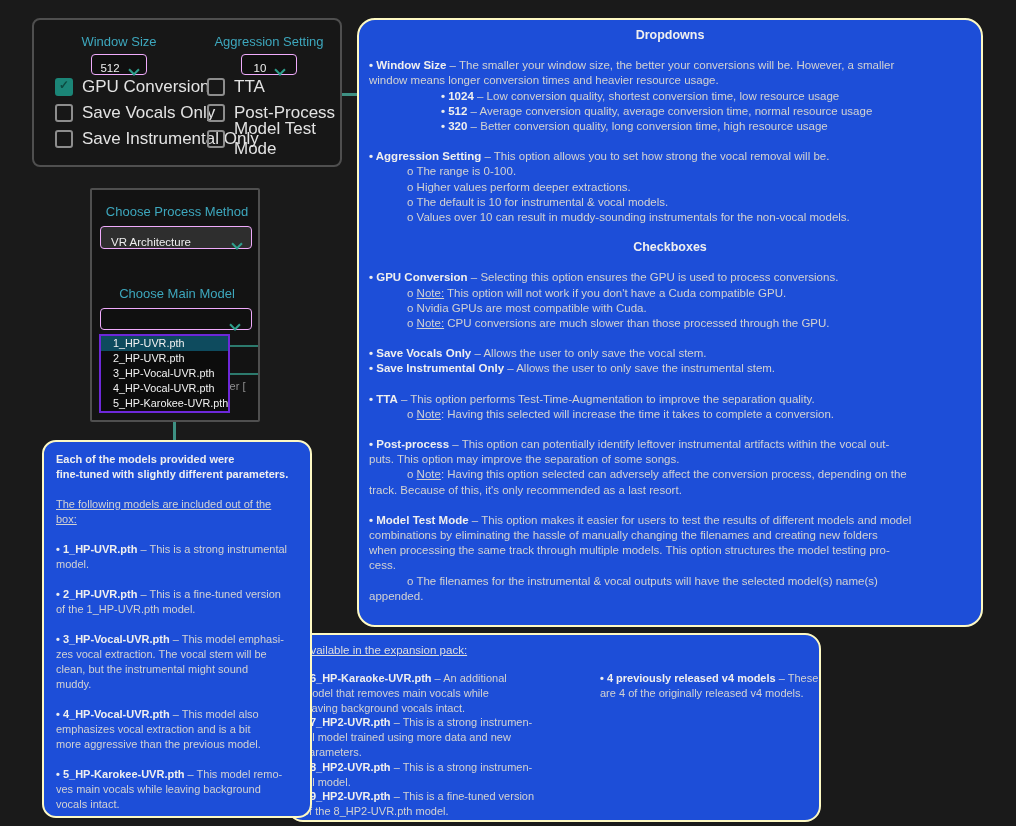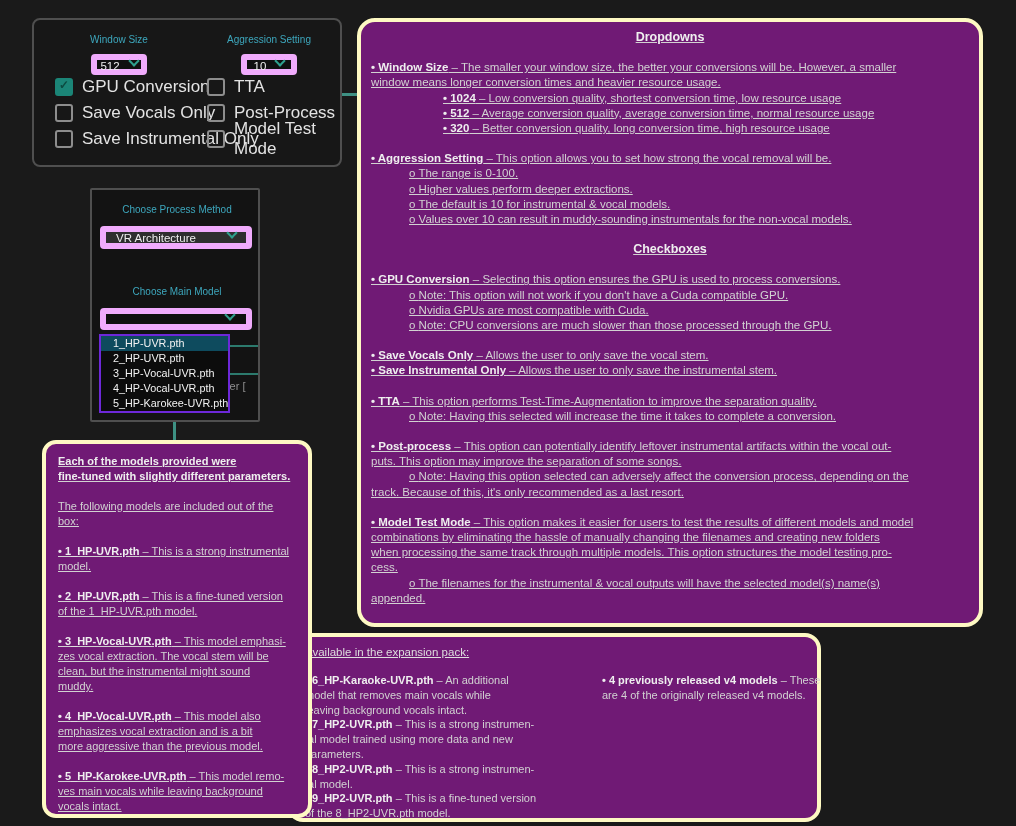--- a/index.html
+++ b/index.html
@@ -1,25 +1,25 @@
 <!DOCTYPE html>
 <html><head>
 <meta charset="utf-8">
 <style>
   html,body{margin:0;padding:0;background:#1a1a1a;}
   body{position:relative;width:1016px;height:826px;font-family:"Liberation Sans",sans-serif;overflow:hidden;color:#d2d2d2;}
   .abs{position:absolute;box-sizing:border-box;}
   
   .gray-panel{border:2px solid #4f4f4f;background:#171717;border-radius:8px;}
-  .teal-panel{border:4px solid #fef9c3;background:#701a75;border-radius:16px;text-decoration:underline;}
+  .teal-panel{border:2px solid #fef9c3;background:#1d4ed8;border-radius:16px;}
   .connector{background:#3e9183;}
   
   .cyan{color:#3da7bd;}
-  .lbl{font-size:10px;text-align:center;}
-  .dd{background:#101010;border:6px solid #f0abfc;border-radius:4px;display:flex;align-items:flex-start;justify-content:center;gap:10px;color:#ededed;font-size:11.5px;cursor:default;}
+  .lbl{font-size:13px;text-align:center;}
+  .dd{background:#101010;border:1px solid #f0abfc;border-radius:4px;display:flex;align-items:flex-end;justify-content:center;gap:10px;color:#ededed;font-size:11.5px;cursor:default;}
   .dd.filled{background:#2e2e2e;justify-content:space-between;padding:0 10px;}
   .chev{width:6px;height:6px;border-right:2px solid #2fa08e;border-bottom:2px solid #2fa08e;transform:rotate(45deg);margin-top:-3px;flex:0 0 auto;}
   .cbcol{display:flex;flex-direction:column;gap:12px;}
   .cbrow{display:flex;align-items:center;gap:9px;height:14px;}
   .cb{width:14px;height:14px;border:2px solid #8d8d8d;border-radius:3px;background:transparent;position:relative;flex:0 0 auto;}
   .cbrow.checked .cb{background:#1b8577;border-color:#1b8577;}
   .cbrow.checked .cb::after{content:"\2713";position:absolute;left:2px;top:-2px;font-size:12px;color:#0c4a40;font-weight:bold;}
   .cblabel{font-size:17px;color:#e3e3e3;}
   
   .mlist{background:#0c0c0c;border:2px solid #6d28d9;}

